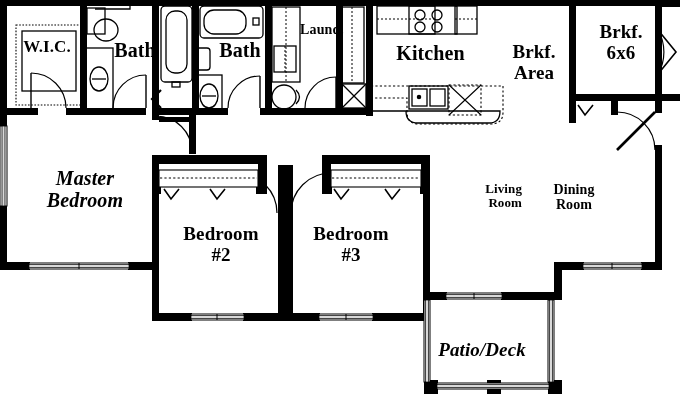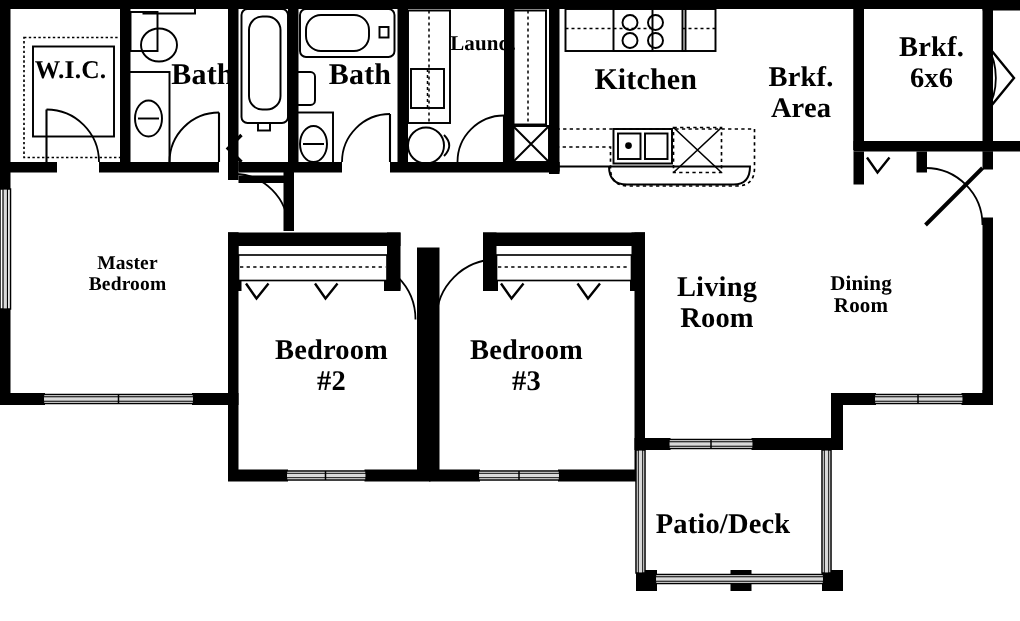--- a/index.html
+++ b/index.html
@@ -339,25 +339,25 @@
 
   <div class="rlabel" style="left:10px;top:38px;width:74px;font-size:17px;">W.I.C.</div>
   <div class="rlabel" style="left:100px;top:40px;width:70px;font-size:20px;">Bath</div>
   <div class="rlabel" style="left:205px;top:40px;width:70px;font-size:20px;">Bath</div>
   <div class="rlabel" style="left:281px;top:22px;width:82px;font-size:14px;">Laund.</div>
   <div class="rlabel" style="left:383px;top:43px;width:95px;font-size:20px;">Kitchen</div>
   <div class="rlabel" style="left:495px;top:42px;width:78px;font-size:19px;">Brkf.
 Area</div>
   <div class="rlabel" style="left:585px;top:22px;width:72px;font-size:19px;">Brkf.
 6x6</div>
-  <div class="rlabel" style="left:24px;top:168px;width:122px;font-size:13px;">Master
+  <div class="rlabel" style="left:24px;top:168px;width:122px;font-size:20px;font-style:italic;">Master
 Bedroom</div>
   <div class="rlabel" style="left:163px;top:224px;width:116px;font-size:19px;">Bedroom
 #2</div>
   <div class="rlabel" style="left:293px;top:224px;width:116px;font-size:19px;">Bedroom
 #3</div>
-  <div class="rlabel" style="left:434px;top:182px;width:88px;font-size:19px;">Living
+  <div class="rlabel" style="left:434px;top:182px;width:88px;font-size:13px;text-align:right;">Living
 Room</div>
   <div class="rlabel" style="left:530px;top:182px;width:88px;font-size:14px;">Dining
 Room</div>
-  <div class="rlabel" style="left:422px;top:340px;width:120px;font-size:19px;">Patio/Deck</div>
+  <div class="rlabel" style="left:422px;top:340px;width:120px;font-size:19px;font-style:italic;">Patio/Deck</div>
 
 </div>
 
 </body></html>

